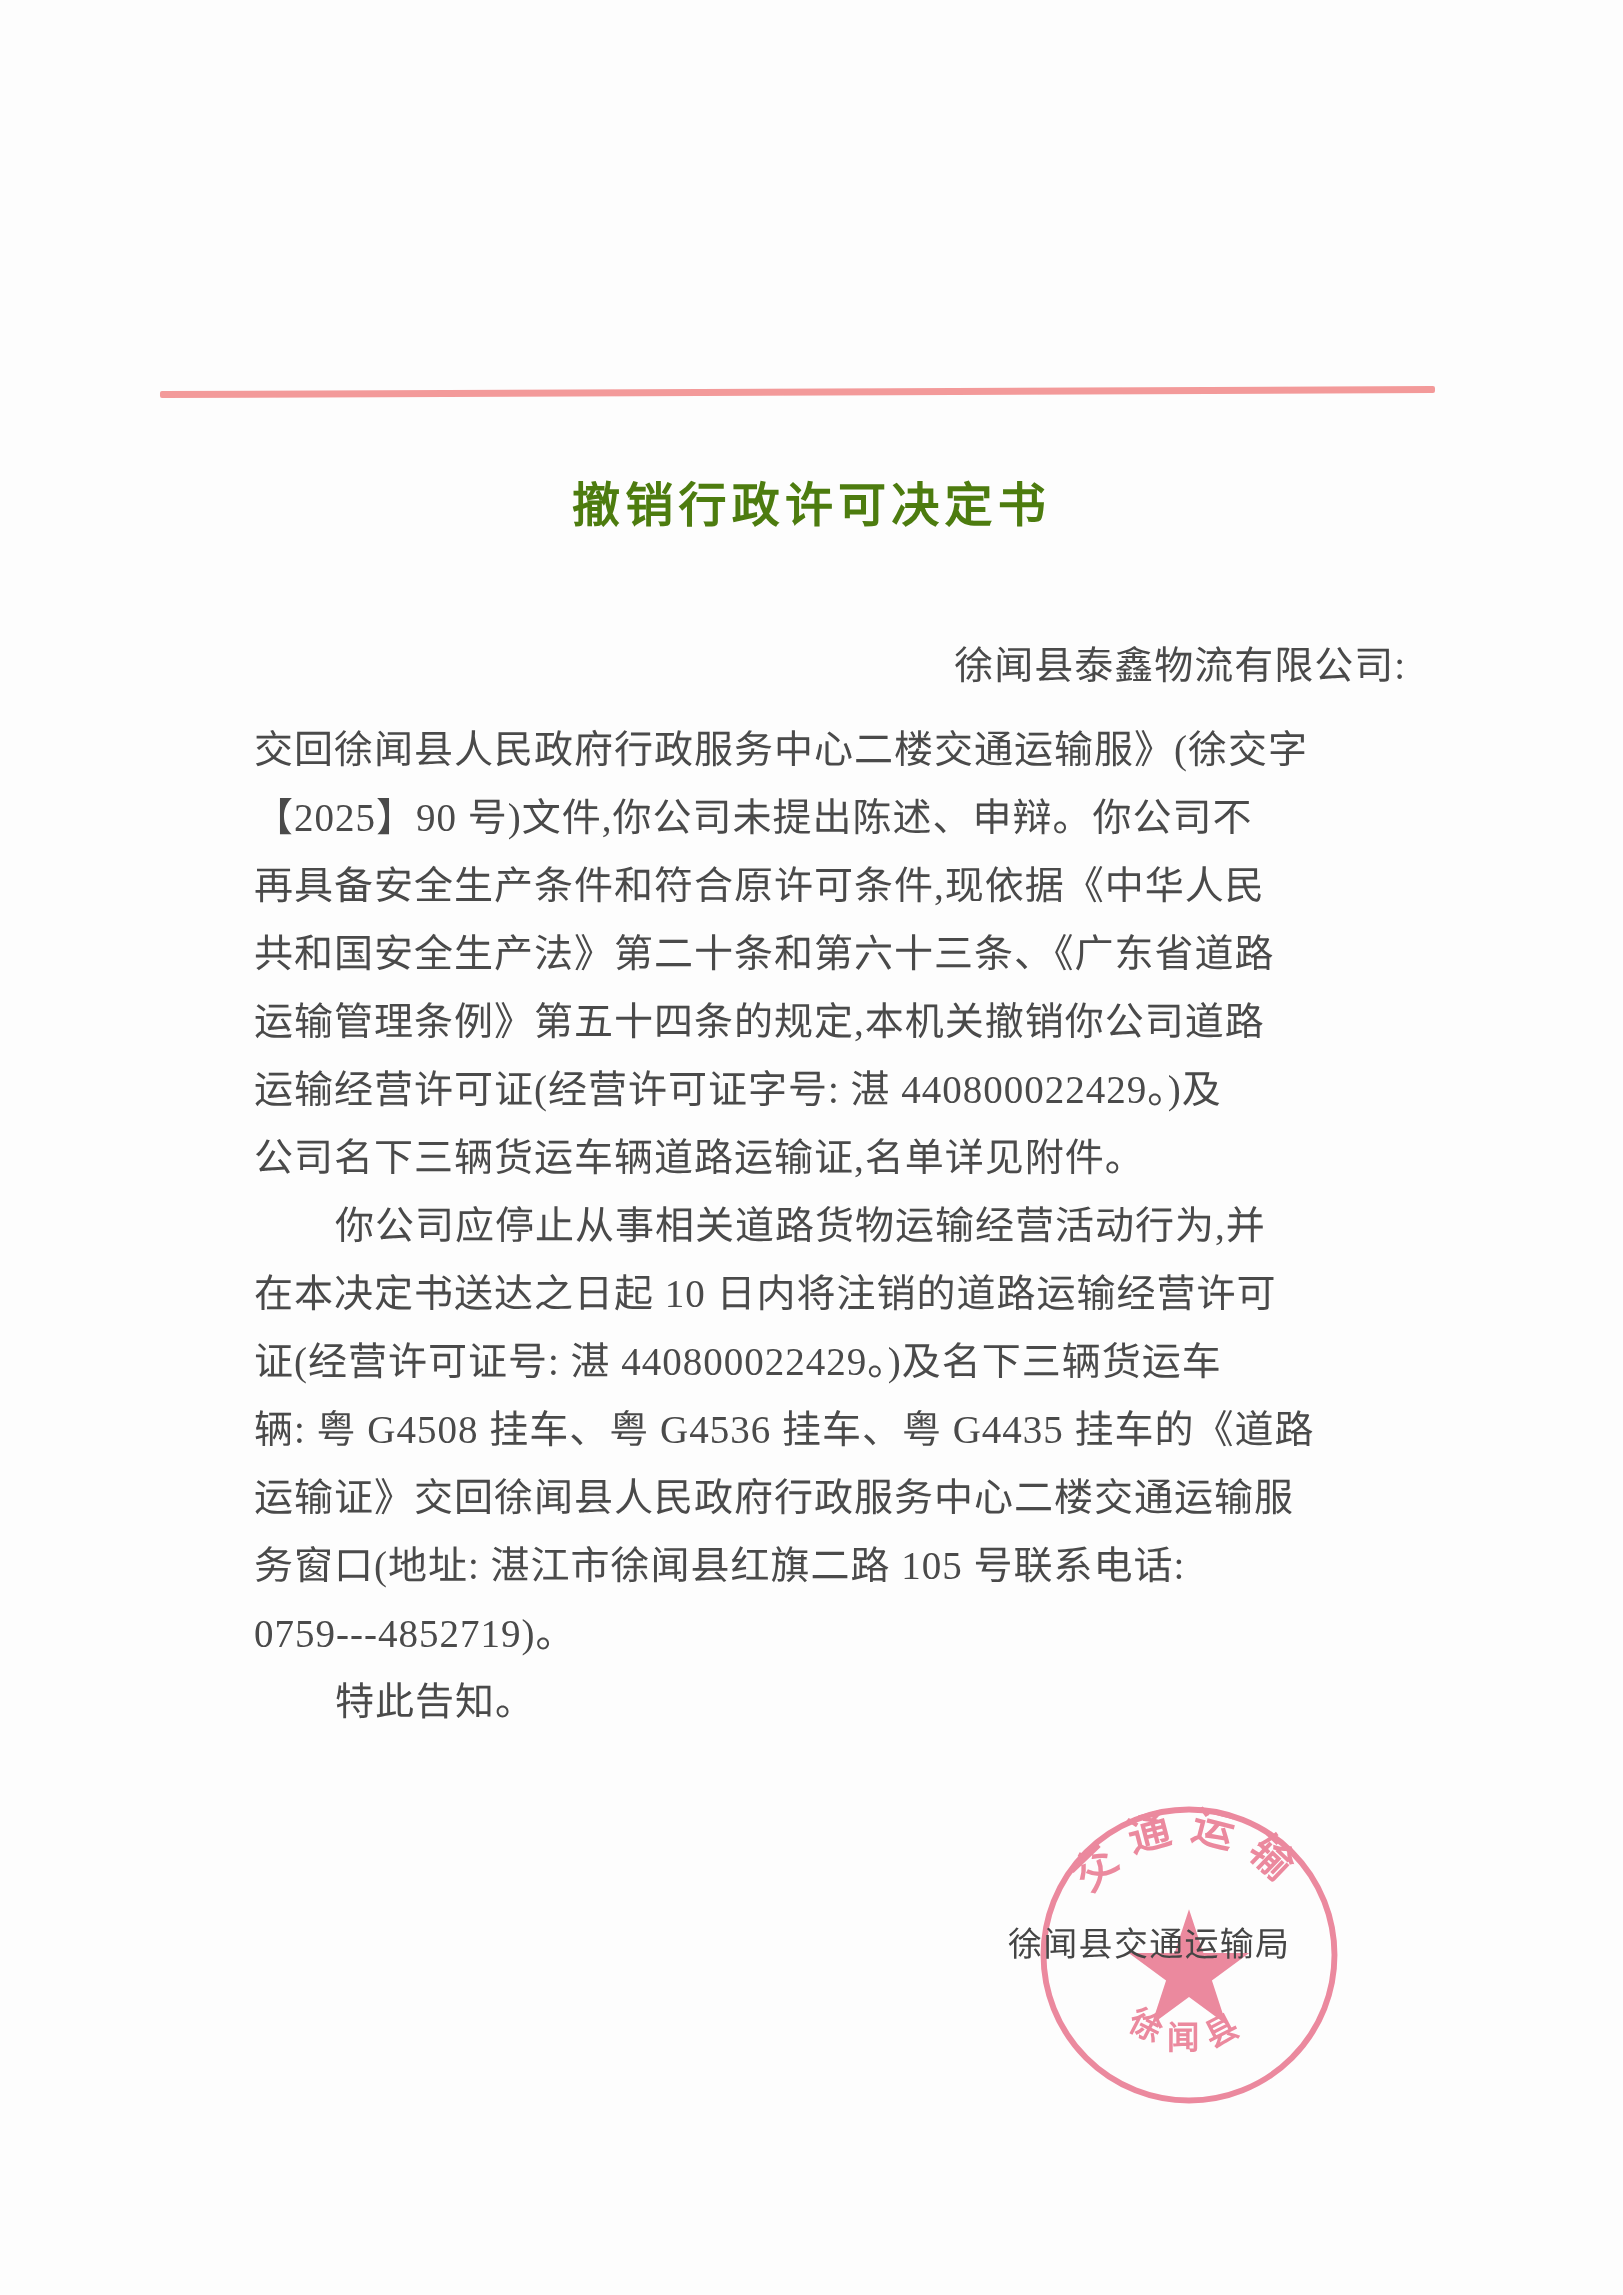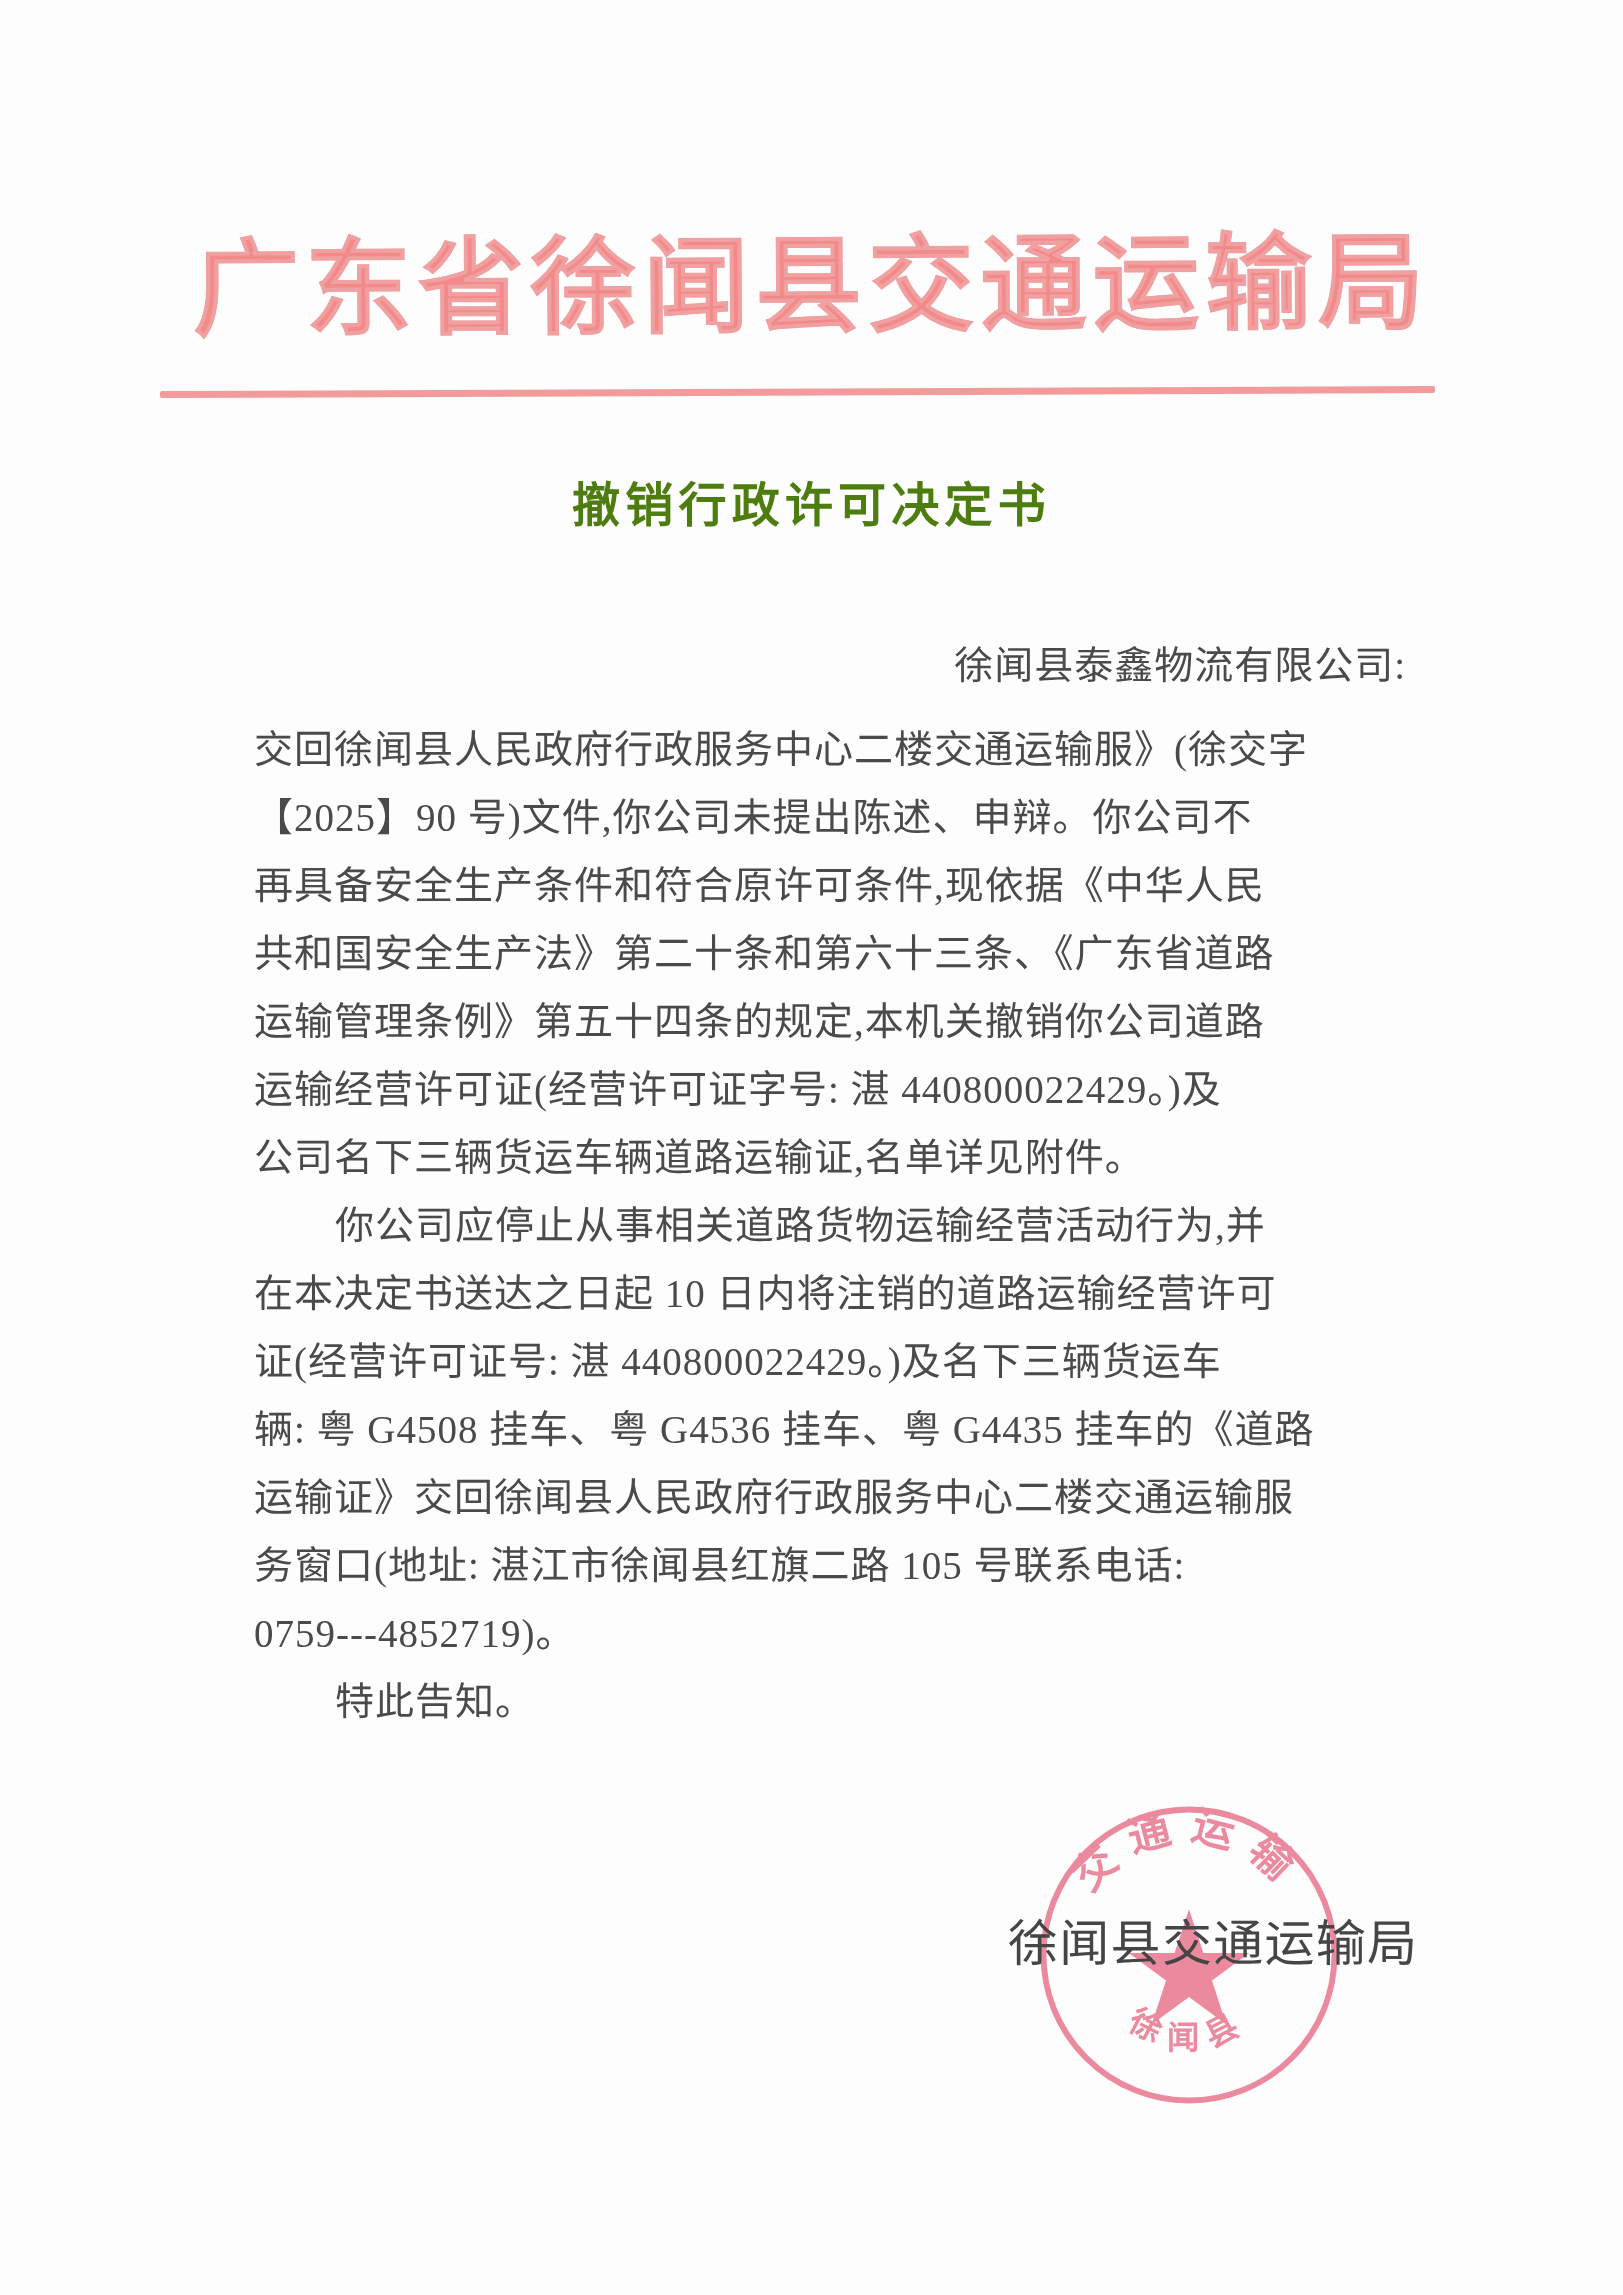--- a/index.html
+++ b/index.html
@@ -98,21 +98,21 @@
     position: absolute;
     left: 1008px;
     top: 1913px;
     width: 367px;
     text-align: left;
   }
 
   .sig-org,
   .sig-date {
     font-family: "Liberation Serif", "DejaVu Serif", serif;
-    font-size: 50px;
+    font-size: 34px;
     line-height: 63px;
     color: #454545;
     letter-spacing: 1.3px;
     white-space: nowrap;
   }
 
   .sig-date {
     letter-spacing: 3.9px;
   }
 
@@ -131,23 +131,20 @@
     width: 100%;
     height: 100%;
     display: block;
   }
 </style>
 </head>
 <body>
 
 <div class="page">
 
-  <div class="masthead">
-    <div class="masthead-title">广东省徐闻县交通运输局</div>
-  </div>
   <div class="masthead-rule"></div>
 
   <div class="doc-title">撤销行政许可决定书</div>
 
   <div class="body-block">
 
     <div class="recipient">徐闻县泰鑫物流有限公司:</div>
 
     <div>
       <div class="body-line">交回徐闻县人民政府行政服务中心二楼交通运输服》(徐交字</div>

